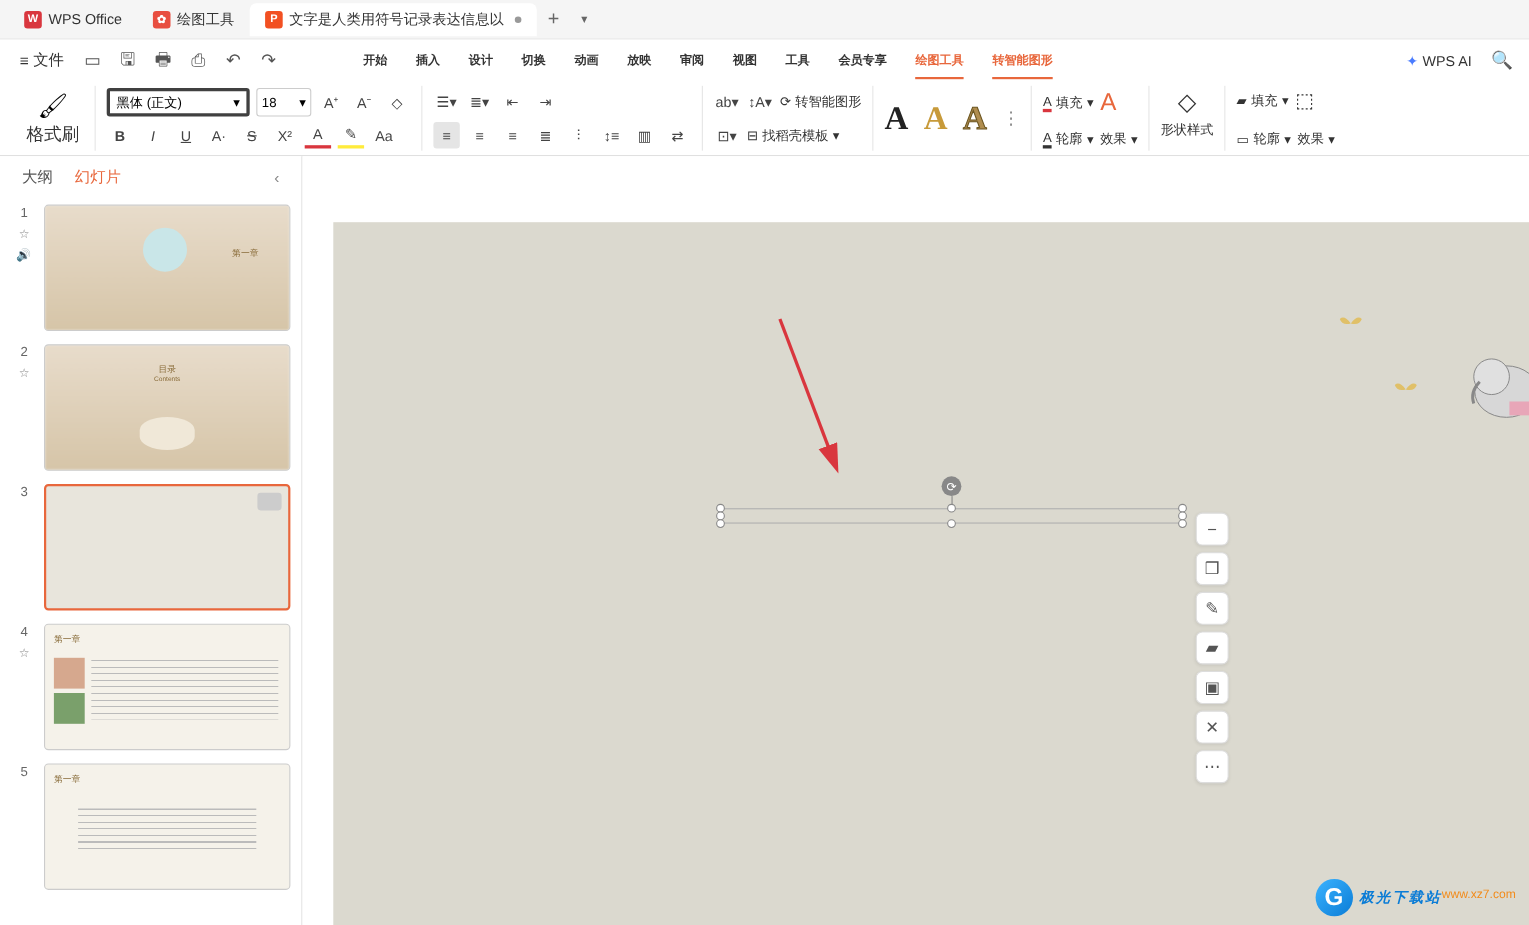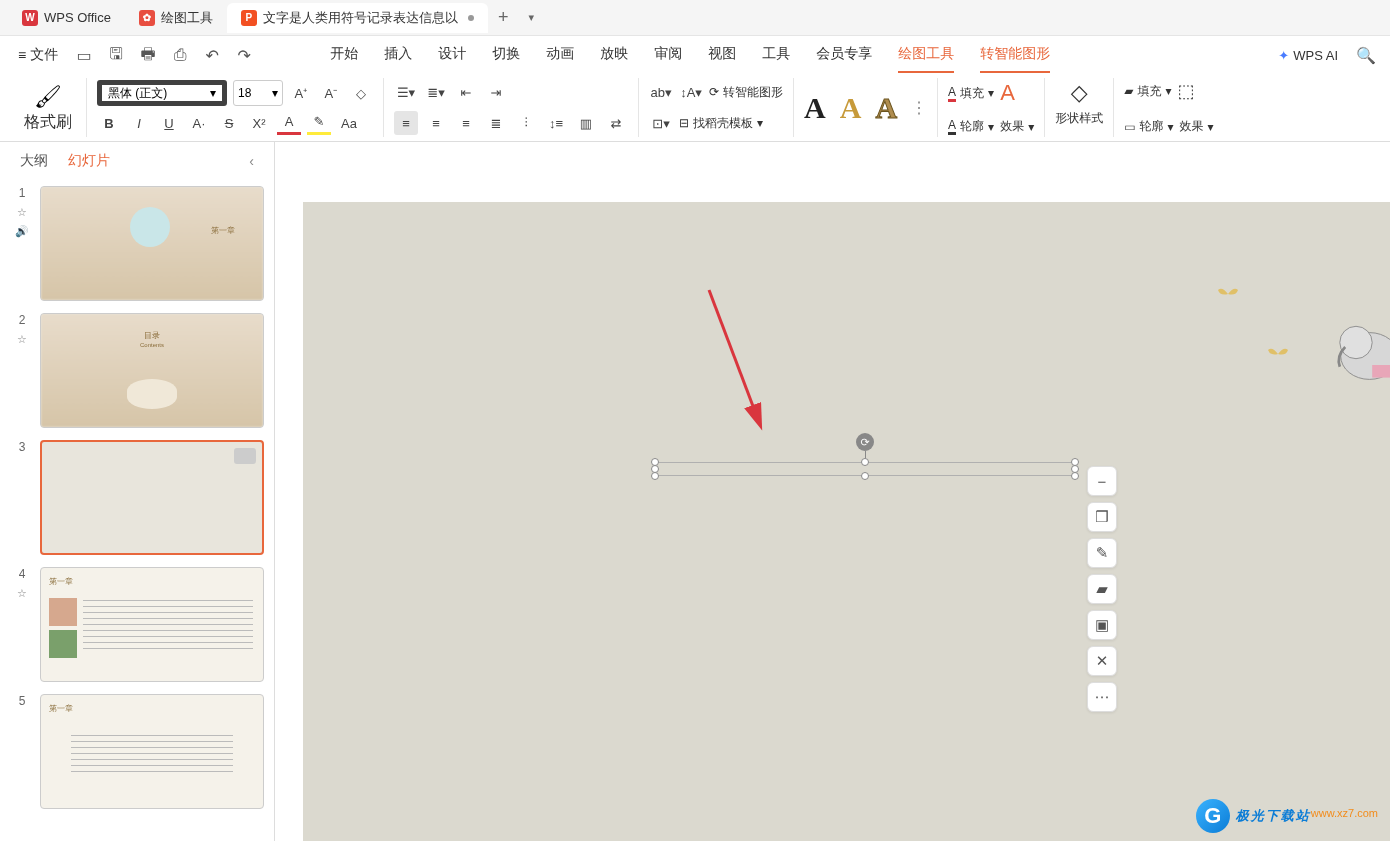--- a/index.html
+++ b/index.html
@@ -15,34 +15,34 @@
 .tab-icon.ppt { background: #f25022; }
 .tab-dot { width: 6px; height: 6px; background: #999; border-radius: 50%; margin-left: 4px; }
 .add-tab { padding: 0 10px; color: #666; font-size: 18px; }
 
 
 .menu-bar { height: 38px; display: flex; align-items: center; padding: 0 12px; background: #fff; gap: 4px; }
 .menu-left { display: flex; align-items: center; gap: 8px; }
 .menu-icon { width: 24px; height: 24px; display: flex; align-items: center; justify-content: center; color: #555; cursor: pointer; }
 .file-btn { display: flex; align-items: center; gap: 4px; font-size: 14px; color: #333; padding: 4px 6px; }
 .menu-tabs { display: flex; gap: 26px; margin-left: 70px; }
-.menu-tab { font-size: 14px; color: #333; cursor: pointer; padding: 8px 0; }
+.menu-tab { font-size: 11px; color: #333; cursor: pointer; padding: 8px 0; font-weight: bold; }
 .menu-tab.active { color: #e8673c; border-bottom: 2px solid #e8673c; }
 .menu-right { margin-left: auto; display: flex; align-items: center; gap: 16px; }
 .wps-ai { font-size: 13px; color: #333; display: flex; align-items: center; gap: 4px; }
 
 
 .ribbon { height: 68px; display: flex; border-bottom: 1px solid #ddd; background: #fff; padding: 4px 10px; }
 .ribbon-group { display: flex; flex-direction: column; justify-content: space-between; padding: 2px 10px; border-right: 1px solid #e5e5e5; }
 .ribbon-group:last-child { border-right: none; }
 .ribbon-group.vert { align-items: center; }
 .rb-row { display: flex; align-items: center; gap: 6px; }
 .rb-btn { display: flex; align-items: center; justify-content: center; width: 24px; height: 24px; color: #444; cursor: pointer; font-size: 13px; }
 .rb-label { font-size: 16px; color: #333; }
-.font-select { width: 130px; height: 26px; border: 5px solid #404040; border-radius: 3px; font-size: 12px; padding: 0 6px; display: flex; align-items: center; justify-content: space-between; }
+.font-select { width: 130px; height: 26px; border: 3px solid #404040; border-radius: 3px; font-size: 12px; padding: 0 6px; display: flex; align-items: center; justify-content: space-between; }
 .size-select { width: 50px; height: 26px; border: 1px solid #ccc; border-radius: 3px; font-size: 12px; padding: 0 4px; display: flex; align-items: center; justify-content: space-between; }
 .paint-brush { display: flex; flex-direction: column; align-items: center; gap: 2px; padding: 4px; }
 .wordart-A { font-size: 30px; font-weight: bold; font-family: serif; cursor: pointer; }
 .drop-item { display: flex; align-items: center; gap: 4px; font-size: 12px; color: #333; cursor: pointer; }
 
 
 .side-panel { position: absolute; left: 0; top: 142px; width: 275px; bottom: 0; border-right: 1px solid #ddd; background: #fff; overflow-y: auto; }
 .side-tabs { display: flex; gap: 20px; padding: 10px 20px; align-items: center; font-size: 14px; }
 .side-tab { color: #555; cursor: pointer; }
 .side-tab.active { color: #e8673c; }

